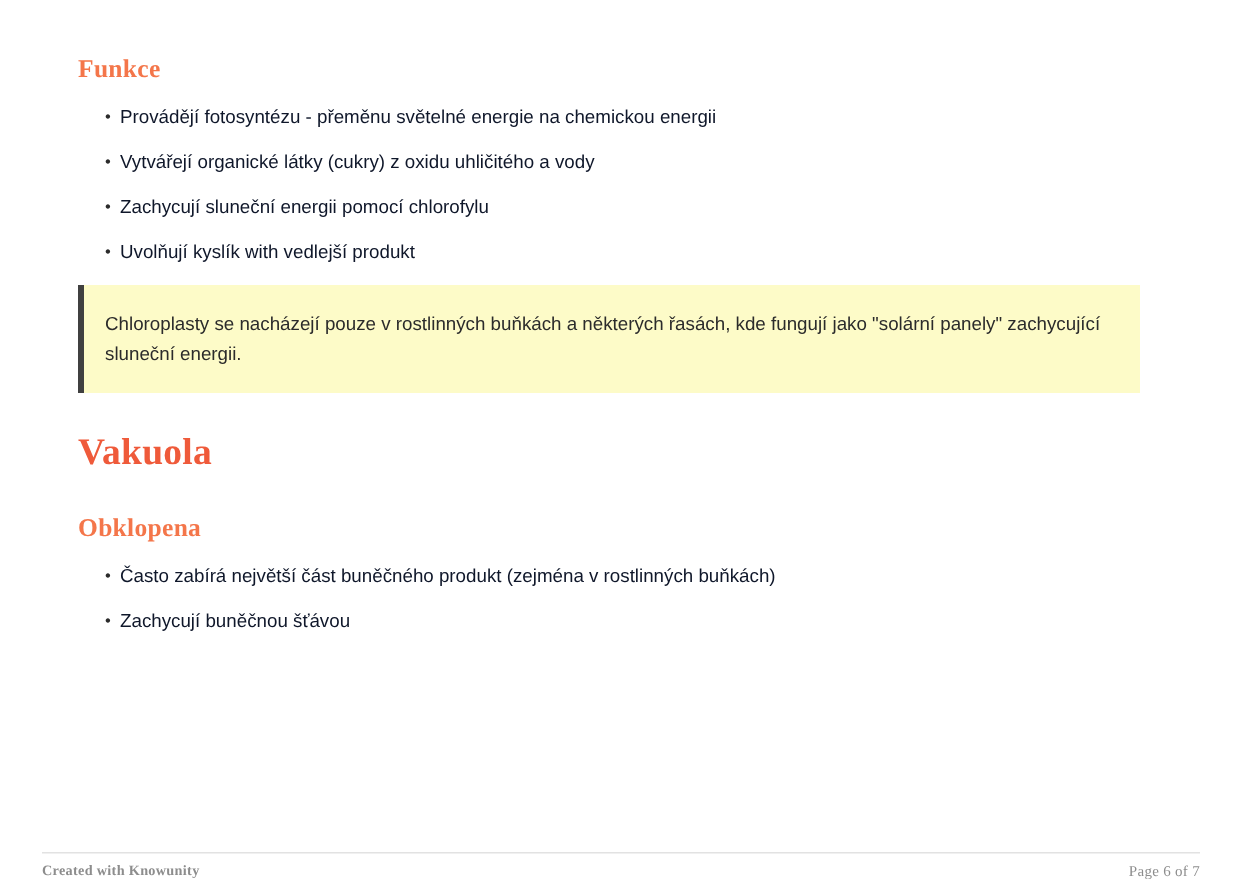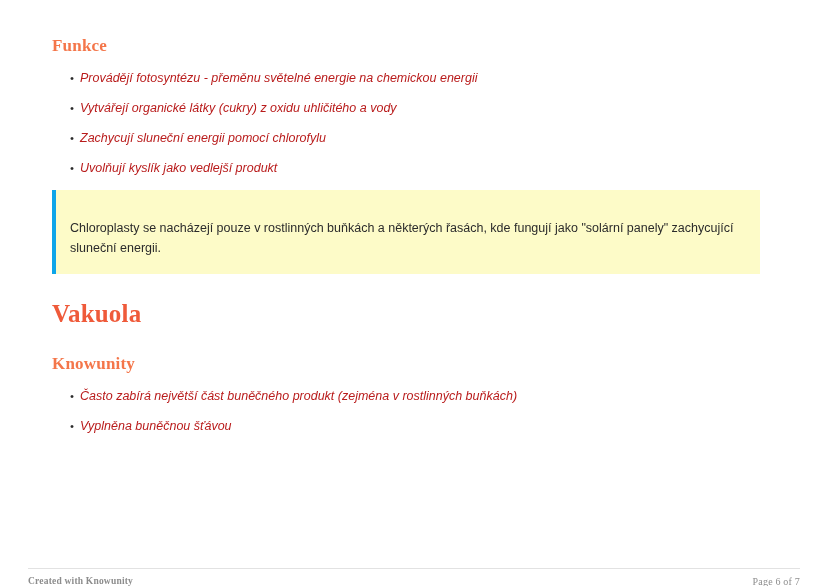--- a/index.html
+++ b/index.html
@@ -46,38 +46,37 @@
   }
   ul.bullets {
     list-style: none;
     margin: 0;
     padding: 0 0 0 18px;
   }
   ul.bullets li {
     position: relative;
     font-size: 12.5px;
     line-height: 16px;
-    color: #b91c1c;
+    color: #0f172a;
     margin-bottom: 14px;
     padding-left: 10px;
-    font-style: italic;
   }
   ul.bullets li:before {
     content: "\2022";
     position: absolute;
     left: 0;
     top: 0;
     color: #2b2b2b;
     font-size: 11px;
   }
   .callout {
     margin-top: 12px;
     background: #fdfbc8;
-    border-left: 4px solid #0ea5e9;
-    padding: 28px 18px 16px 14px;
+    border-left: 4px solid #404040;
+    padding: 16px 18px 16px 14px;
     font-size: 12.5px;
     line-height: 20px;
     color: #2b2b2b;
     width: 708px;
     box-sizing: border-box;
   }
   .section-gap-big {
     height: 26px;
   }
   .section-gap-small {
@@ -123,36 +122,36 @@
 <div class="page">
 
   <div class="content">
 
     <h2 class="h2">Funkce</h2>
 
     <ul class="bullets">
       <li>Provádějí fotosyntézu - přeměnu světelné energie na chemickou energii</li>
       <li>Vytvářejí organické látky (cukry) z oxidu uhličitého a vody</li>
       <li>Zachycují sluneční energii pomocí chlorofylu</li>
-      <li>Uvolňují kyslík jako vedlejší produkt</li>
+      <li>Uvolňují kyslík with vedlejší produkt</li>
     </ul>
 
     <div class="callout">Chloroplasty se nacházejí pouze v rostlinných buňkách a některých řasách, kde fungují jako "solární panely" zachycující sluneční energii.</div>
 
     <div class="section-gap-big"></div>
 
     <h1 class="h1">Vakuola</h1>
 
     <div class="section-gap-small"></div>
 
-    <h2 class="h2">Knowunity</h2>
+    <h2 class="h2">Obklopena</h2>
 
     <ul class="bullets">
       <li>Často zabírá největší část buněčného produkt (zejména v rostlinných buňkách)</li>
-      <li>Vyplněna buněčnou šťávou</li>
+      <li>Zachycují buněčnou šťávou</li>
     </ul>
 
   </div>
 
   <div class="footer">
     <div class="footer-line"></div>
     <div class="footer-left">Created with Knowunity</div>
     <div class="footer-right">Page 6 of 7</div>
   </div>
 

